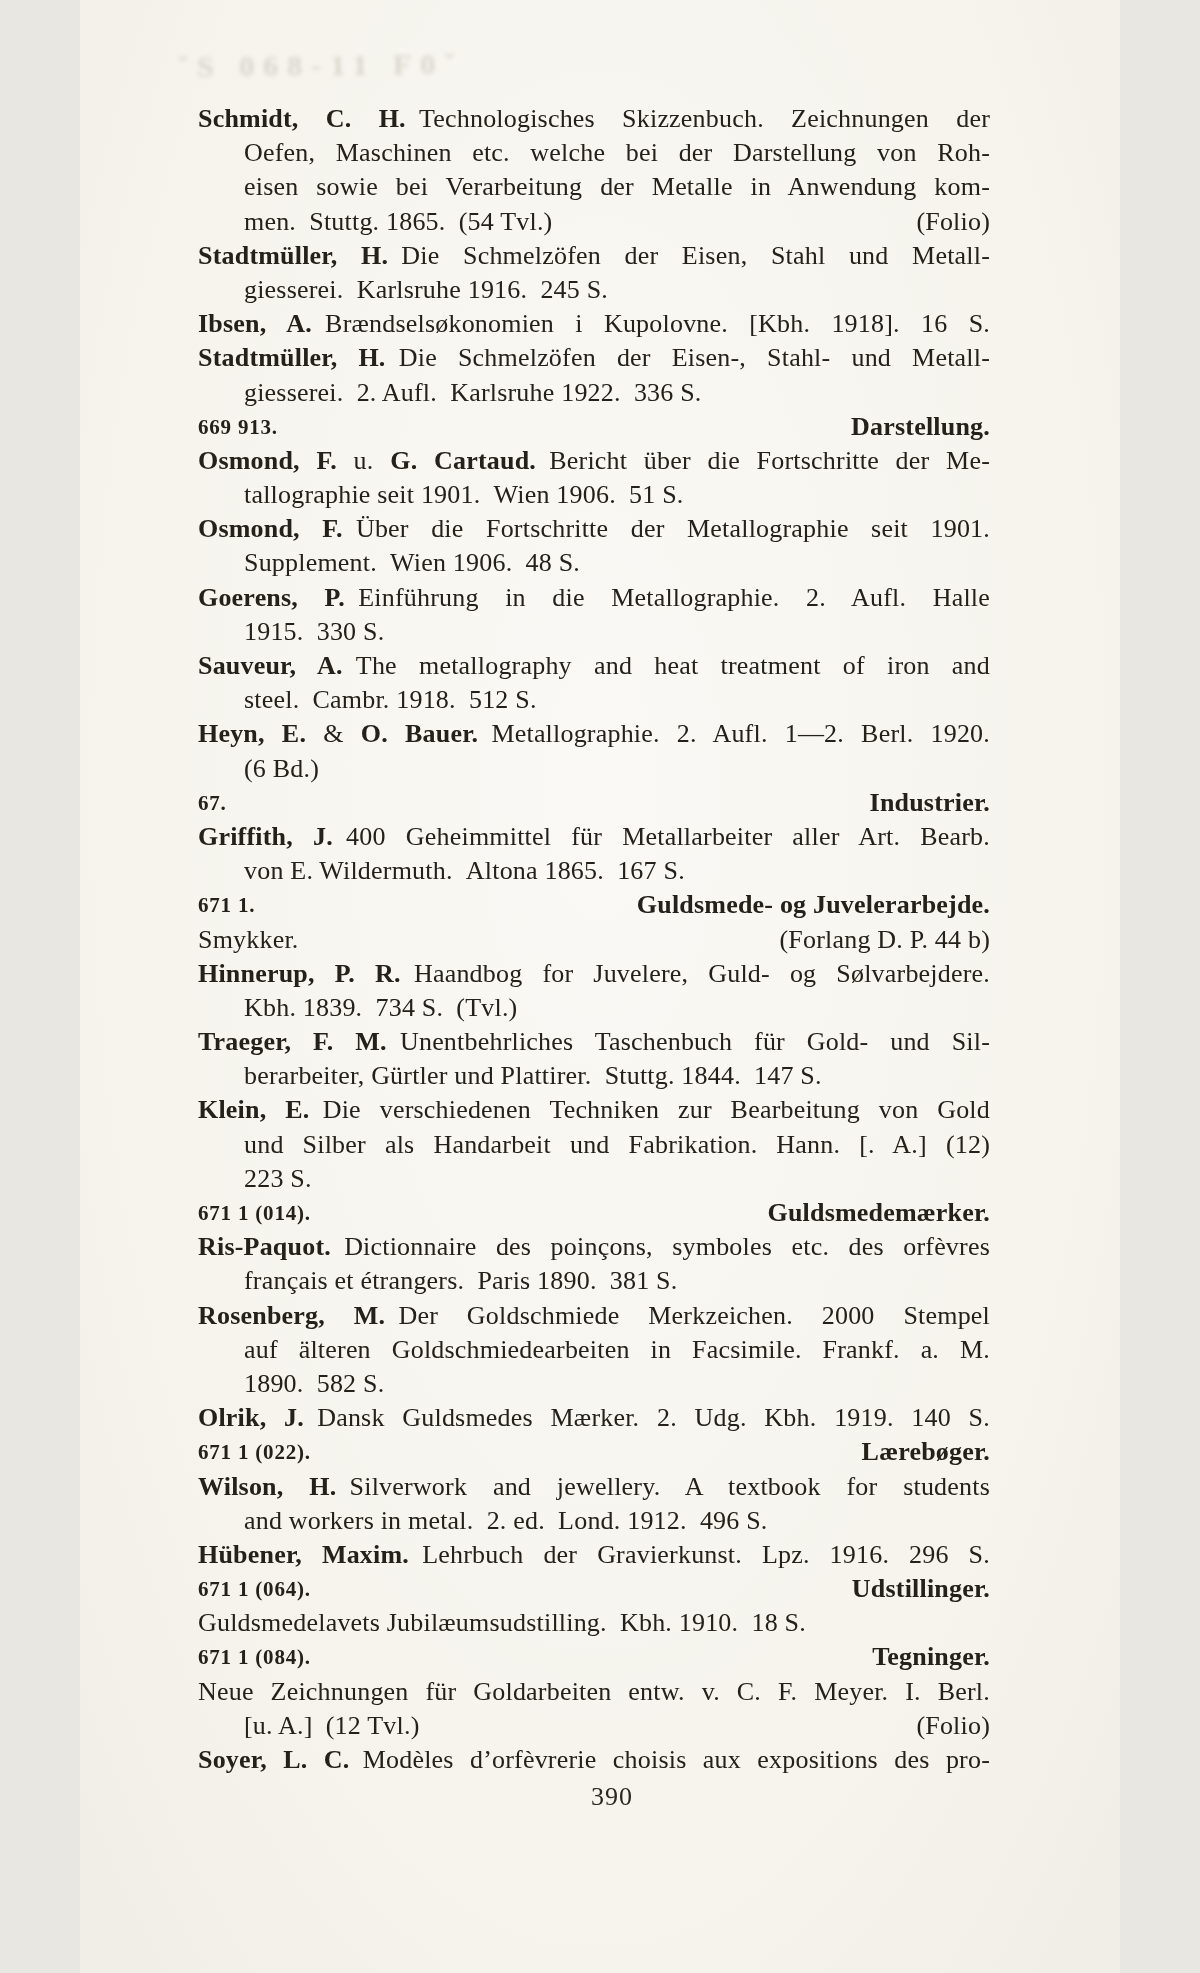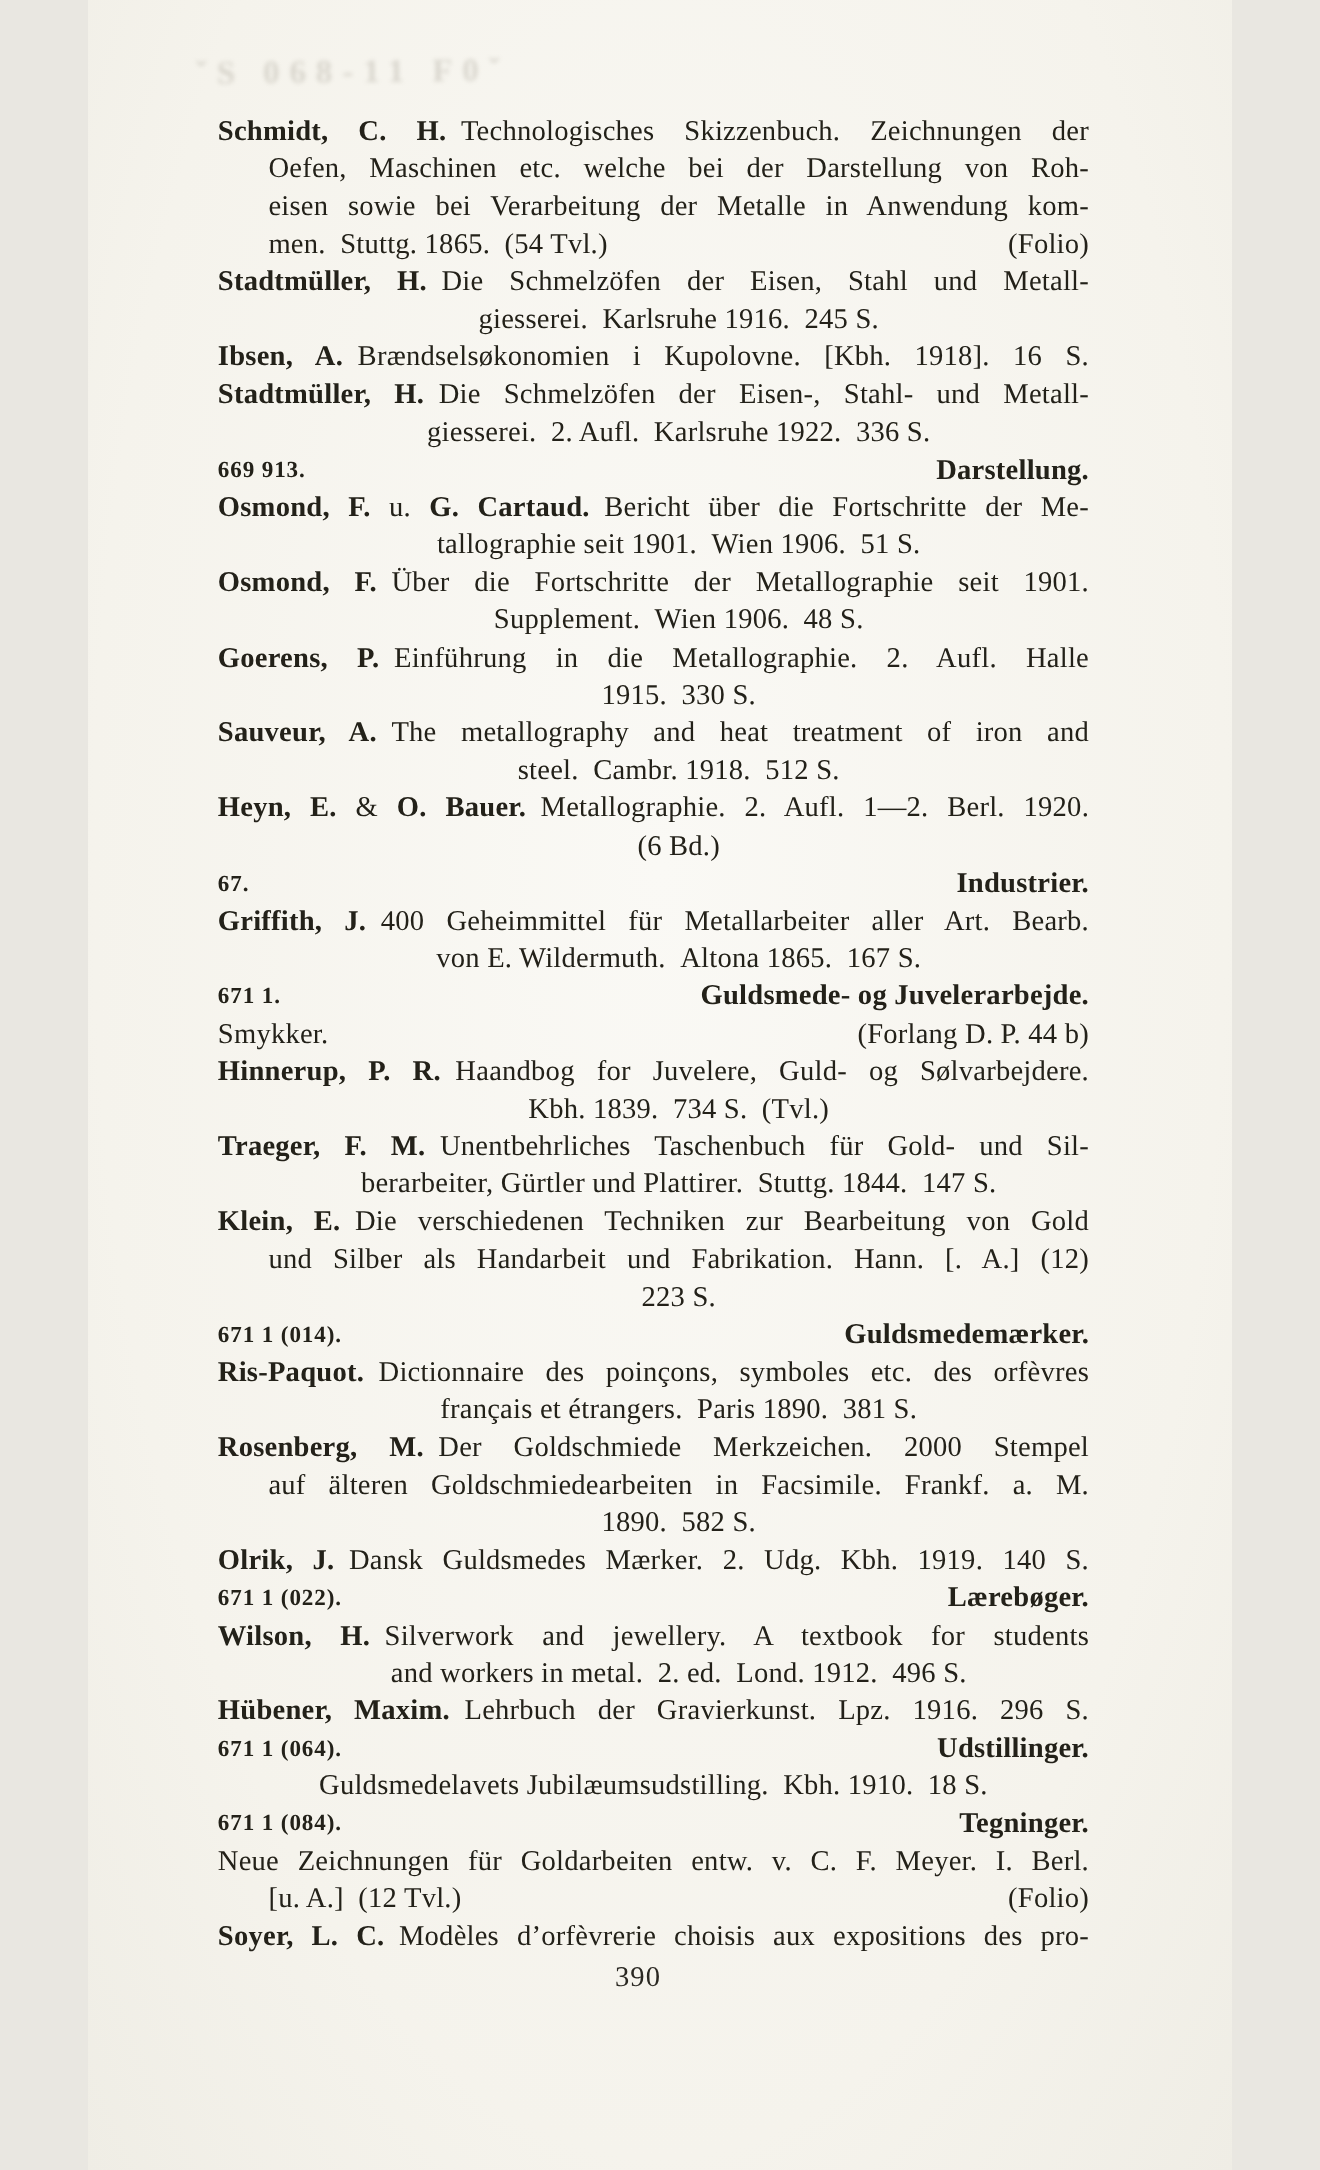--- a/index.html
+++ b/index.html
@@ -32,31 +32,30 @@
     left:118px;
     top:102px;
     width:792px;
   }
   .line{
     height:34.2px;
     line-height:34.2px;
     font-size:26px;
     letter-spacing:0.2px;
     white-space:normal;
-    text-align:center;
   }
   .line.j{ text-align:justify; text-align-last:justify; }
   .line.ind{ padding-left:46px; }
   .line.fx{ display:flex; justify-content:space-between; text-align:left; }
   .line .b, .line.num .left .b{ font-weight:700; }
   .line.num .left{ font-size:21px; letter-spacing:0.8px; }
   .line .right{ text-align:left; }
   .pagenum{
     position:absolute;
-    left:104px;
+    left:136px;
     top:1782px;
     width:792px;
     text-align:center;
     font-size:26px;
     letter-spacing:1px;
     color:#2a2822;
   }
 </style>
 </head>
 <body>

